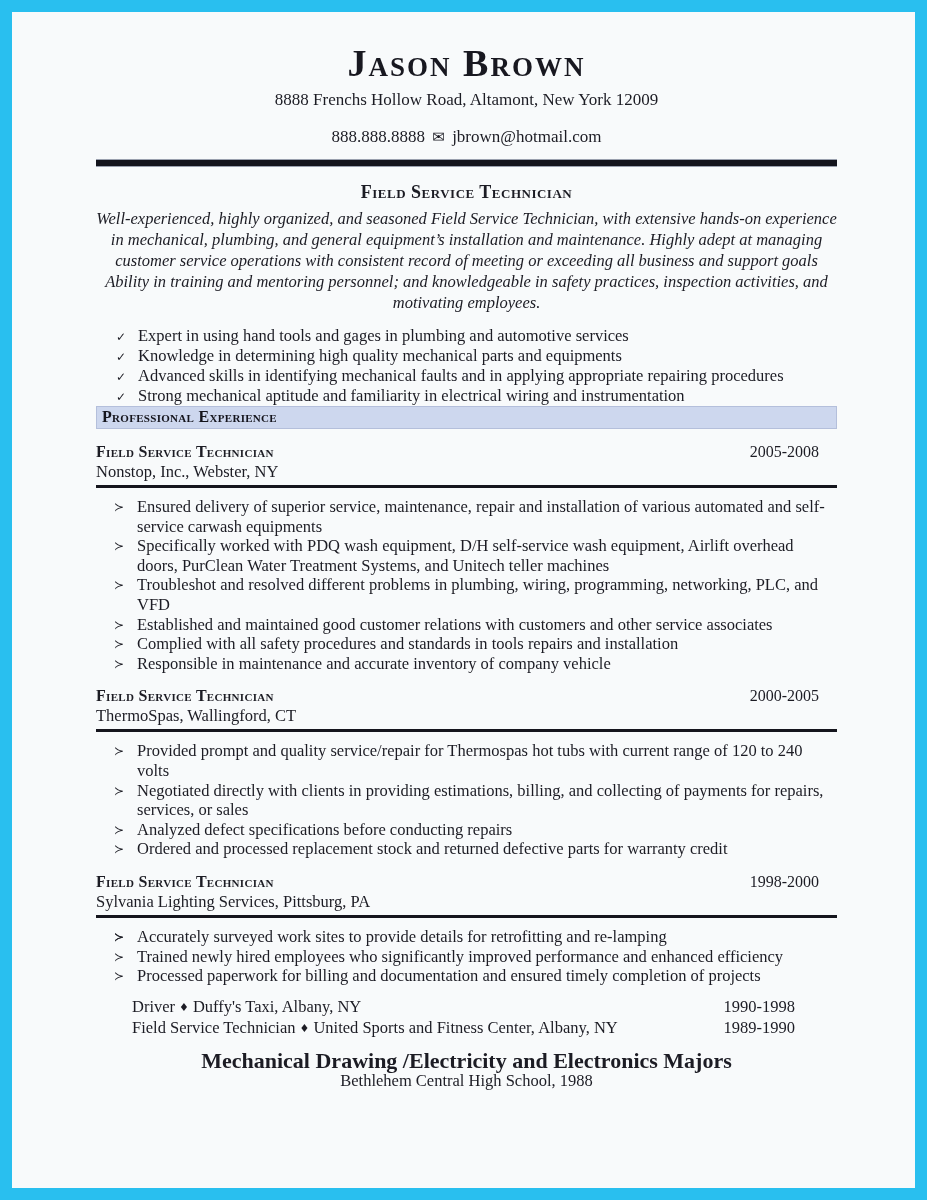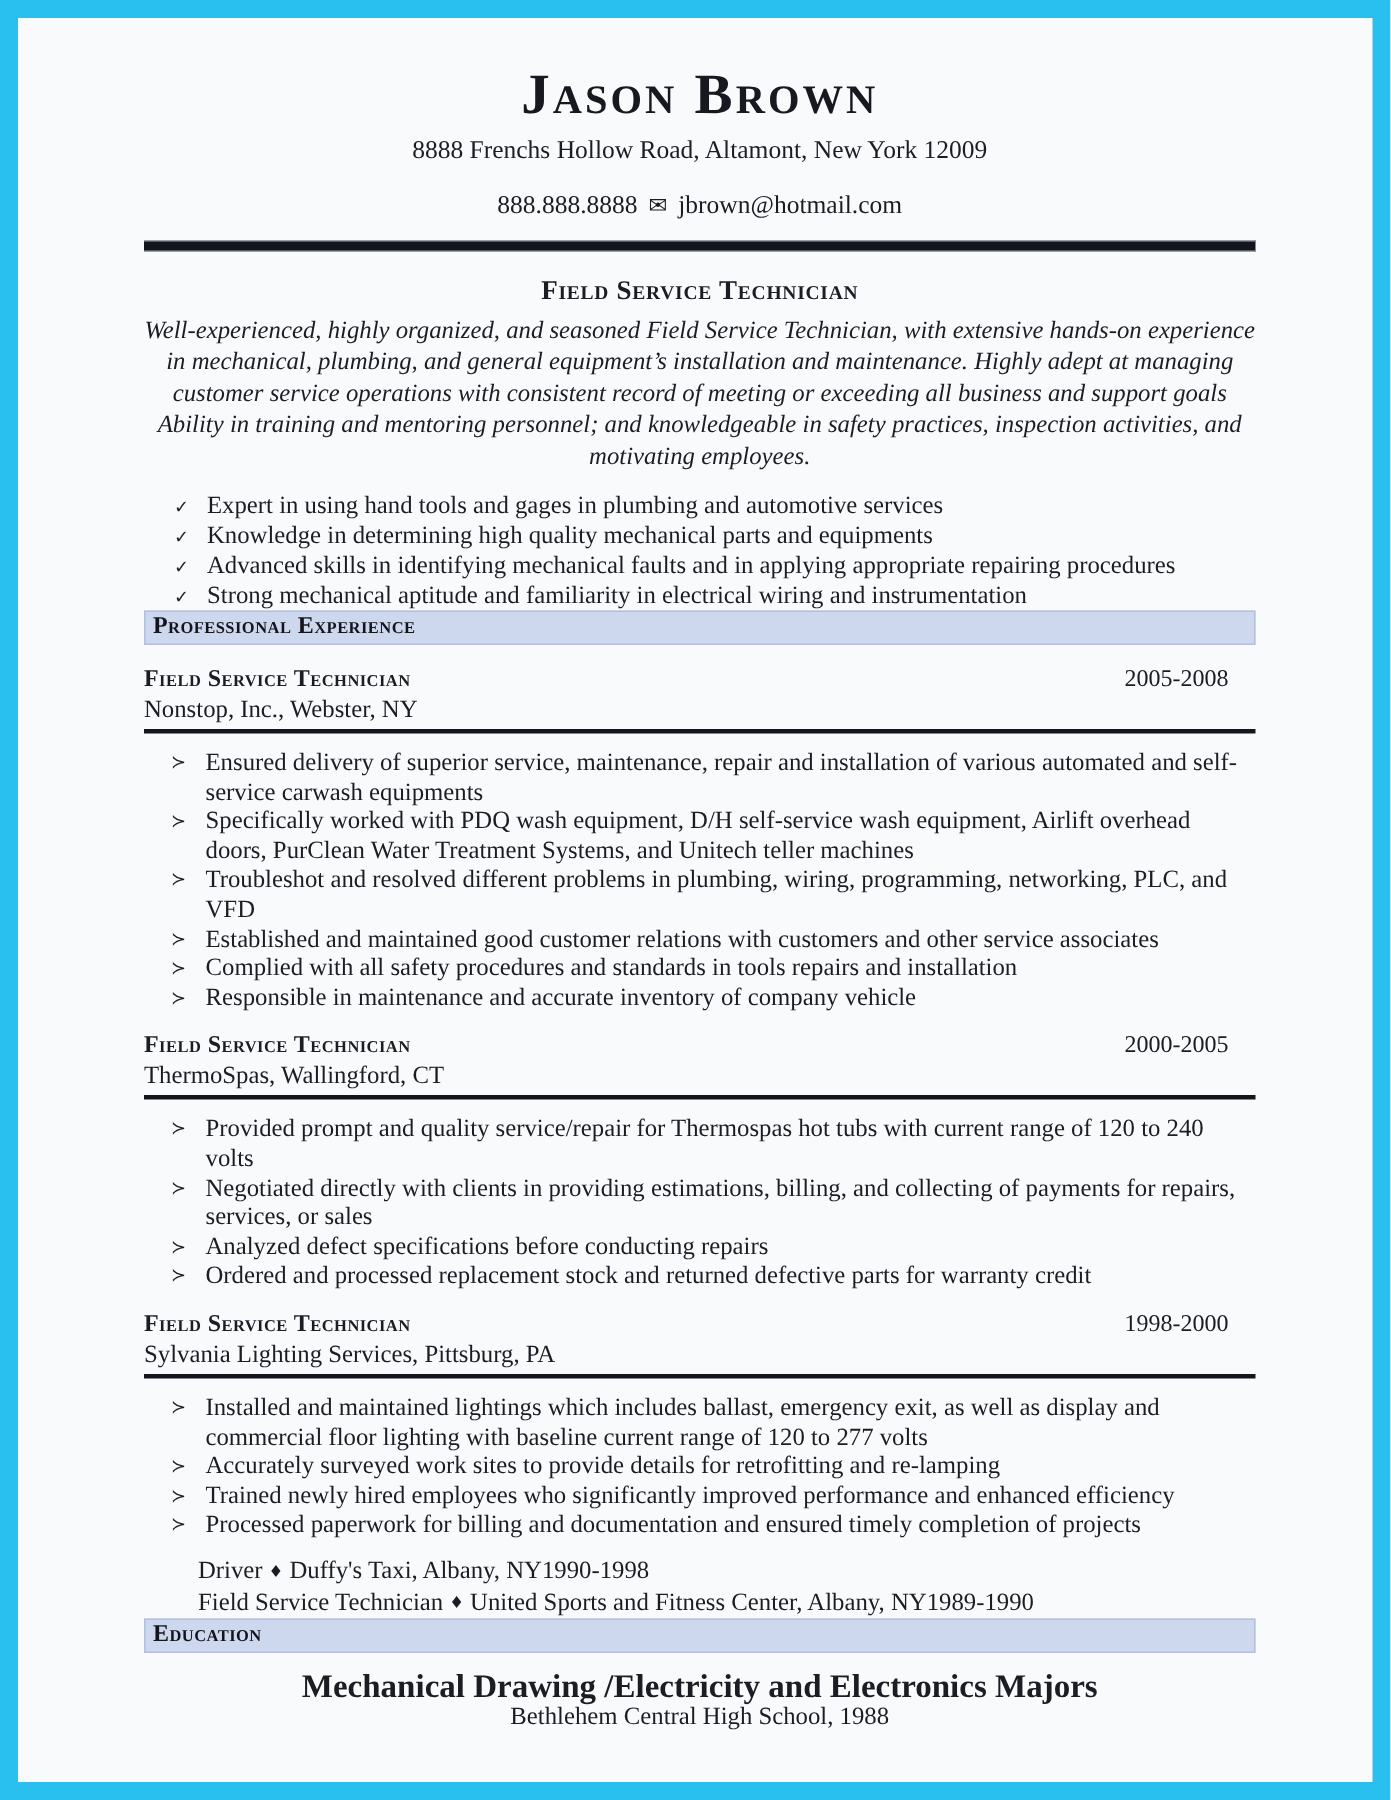--- a/index.html
+++ b/index.html
@@ -92,21 +92,21 @@
     font-size: 16.5px;
     line-height: 19.6px;
   }
   .arrow-glyph {
     position: absolute; left: 2px; top: 1px;
     font-family: "DejaVu Sans", sans-serif;
     font-size: 12px;
   }
   
   .earlier { margin-top: 11px; }
-  .erow { display: flex; justify-content: flex-start; padding-left: 36px; font-size: 16.5px; line-height: 20px; }
+  .erow { display: flex; justify-content: space-between; padding-left: 36px; font-size: 16.5px; line-height: 20px; }
   .erow .edates { padding-right: 42px; }
   .diamond { font-family: "DejaVu Sans", sans-serif; font-size: 11px; padding: 0 4px; vertical-align: 1px; }
   
   .edu { text-align: center; margin-top: 12px; }
   .edu-major { font-weight: bold; font-size: 22px; line-height: 20px; }
   .edu-school { font-size: 16.5px; line-height: 20px; }
 </style>
 </head>
 <body>
 
@@ -167,38 +167,37 @@
     </div>
 
     <div>
       <div class="job-head">
         <span class="job-title">Field Service Technician</span>
         <span class="job-dates">1998-2000</span>
       </div>
       <div class="job-co">Sylvania Lighting Services, Pittsburg, PA</div>
       <div class="job-rule"></div>
       <ul class="bullets">
-        <li><span class="arrow-glyph">≻</span><span>Installed and maintained lightings which includes ballast, emergency exit, as well as display and commercial floor lighting with baseline current range of 120 to 277 volts</span></li>
+        <li><span class="arrow-glyph">≻</span></li>
         <li><span class="arrow-glyph">≻</span><span>Accurately surveyed work sites to provide details for retrofitting and re-lamping</span></li>
         <li><span class="arrow-glyph">≻</span><span>Trained newly hired employees who significantly improved performance and enhanced efficiency</span></li>
         <li><span class="arrow-glyph">≻</span><span>Processed paperwork for billing and documentation and ensured timely completion of projects</span></li>
       </ul>
     </div>
 
     <div class="earlier">
       <div class="erow">
         <span><span>Driver</span><span class="diamond">♦</span><span>Duffy's Taxi, Albany, NY</span></span>
         <span class="edates">1990-1998</span>
       </div>
       <div class="erow">
         <span><span>Field Service Technician</span><span class="diamond">♦</span><span>United Sports and Fitness Center, Albany, NY</span></span>
         <span class="edates">1989-1990</span>
       </div>
     </div>
 
-    <div class="bar">Education</div>
     <div class="edu">
       <div class="edu-major">Mechanical Drawing /Electricity and Electronics Majors</div>
       <div class="edu-school">Bethlehem Central High School, 1988</div>
     </div>
 
   </div>
 </div>
 
 </body></html>

